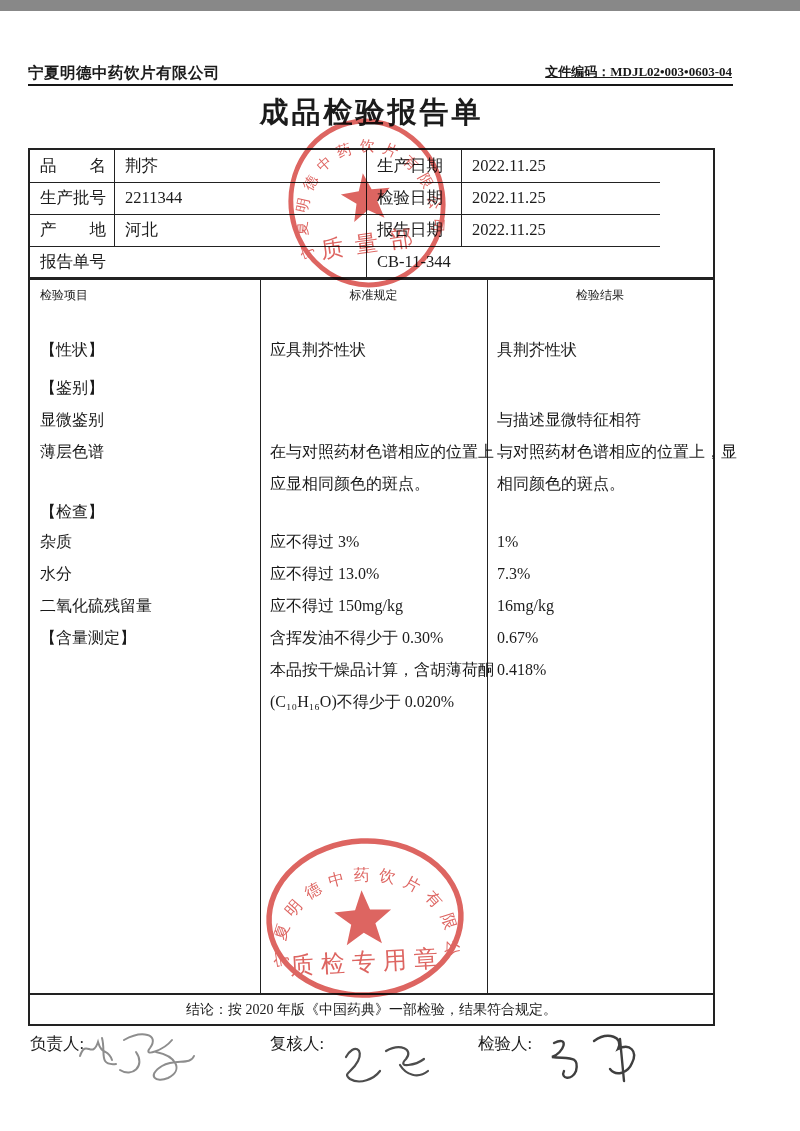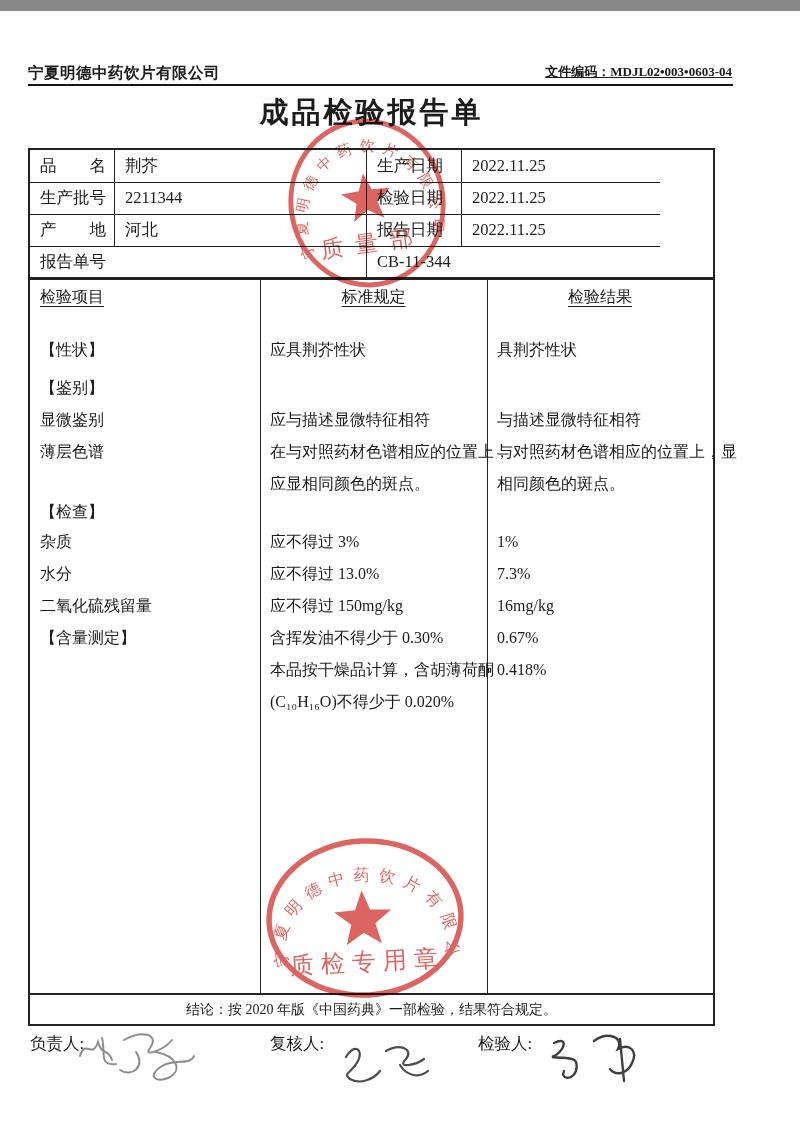--- a/index.html
+++ b/index.html
@@ -16,21 +16,21 @@
   .hrule{left:28px;top:73px;width:705px;height:2px;background:#161616;}
   .title{left:28px;top:82px;width:687px;text-align:center;font-size:29px;font-weight:700;letter-spacing:3px;}
   
   .itable{left:28px;top:137px;width:687px;height:131px;border:2px solid #222;box-sizing:border-box;}
   .irow{position:absolute;left:0;width:630px;height:32px;line-height:32px;font-size:16.5px;}
   .ib{border-bottom:1px solid #222;}
   .vline{position:absolute;width:1px;background:#222;}
   .itxt{position:absolute;white-space:nowrap;}
   
   .mtable{left:28px;top:267px;width:687px;height:717px;border:2px solid #222;box-sizing:border-box;}
-  .mhead{position:absolute;top:7px;font-size:16px;text-decoration:underline;text-underline-offset:4px;}
+  .mhead{position:absolute;top:7px;font-size:12px;text-underline-offset:4px;}
   .mh1{left:10px;}
   .mh2{left:230px;width:227px;text-align:center;}
   .mh3{left:457px;width:226px;text-align:center;}
   .mrow{position:absolute;left:0;width:683px;height:24px;line-height:24px;font-size:16px;}
   .c1{position:absolute;left:10px;white-space:nowrap;}
   .c2{position:absolute;left:240px;white-space:nowrap;}
   .c3{position:absolute;left:467px;white-space:nowrap;}
   
   .conclusion{left:28px;top:982px;width:687px;height:33px;border:2px solid #222;box-sizing:border-box;
               text-align:center;font-size:14px;line-height:29px;}
@@ -93,21 +93,20 @@
       <span class="c2">应具荆芥性状</span>
       <span class="c3">具荆芥性状</span>
     </div>
     <div class="mrow" style="top:96px">
       <span class="c1">【鉴别】</span>
       <span class="c2"></span>
       <span class="c3"></span>
     </div>
     <div class="mrow" style="top:128px">
       <span class="c1">显微鉴别</span>
-      <span class="c2">应与描述显微特征相符</span>
       <span class="c3">与描述显微特征相符</span>
     </div>
     <div class="mrow" style="top:160px">
       <span class="c1">薄层色谱</span>
       <span class="c2">在与对照药材色谱相应的位置上，</span>
       <span class="c3">与对照药材色谱相应的位置上，显</span>
     </div>
     <div class="mrow" style="top:192px">
       <span class="c1"></span>
       <span class="c2">应显相同颜色的斑点。</span>

